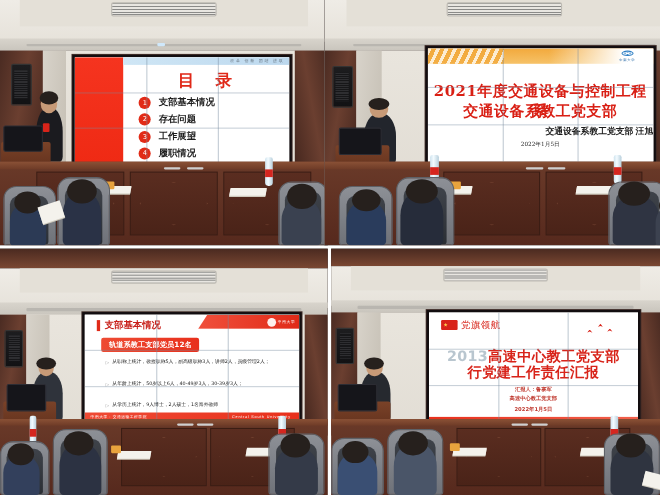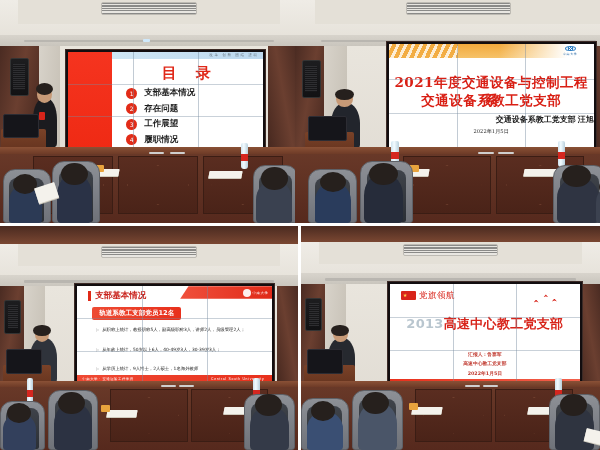--- a/index.html
+++ b/index.html
@@ -460,20 +460,21 @@
               <div class="bt">党旗领航</div>
             </div>
             <div class="birds">
               <i style="left:10%;top:55%"></i>
               <i style="left:42%;top:18%"></i>
               <i style="left:70%;top:48%"></i>
             </div>
             <div class="t1">
               <span class="yr">2013</span><span>高速中心教工党支部</span>
             </div>
+            <div class="t2">行党建工作责任汇报</div>
             <div class="meta">
               <div>汇报人：鲁寨军</div>
               <div>高速中心教工党支部</div>
               <div>2022年1月5日</div>
             </div>
             <div class="foot"></div>
           </div>
           <div class="mullion-v" style="left:33.3%"></div>
           <div class="mullion-v" style="left:66.6%"></div>
           <div class="mullion-h" style="top:33.3%"></div>

